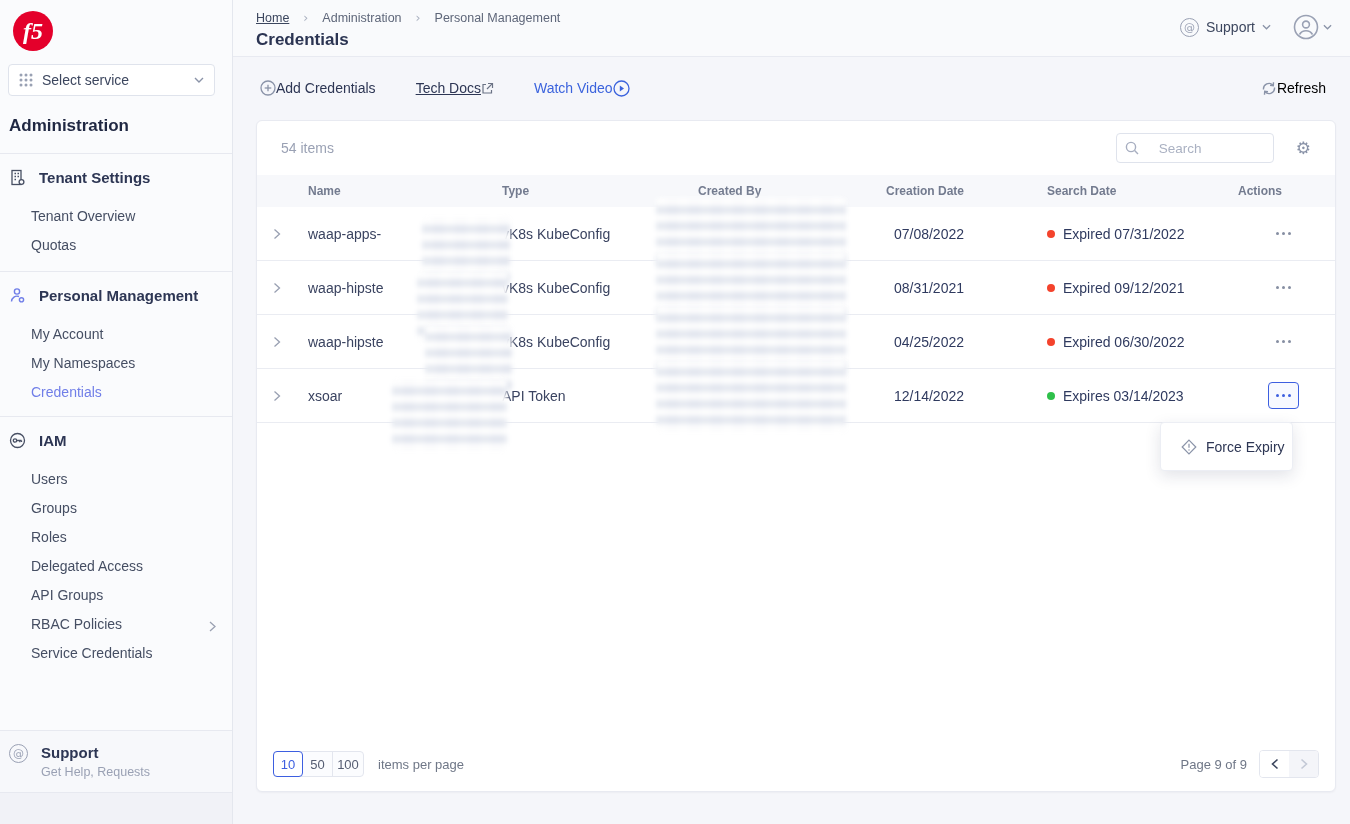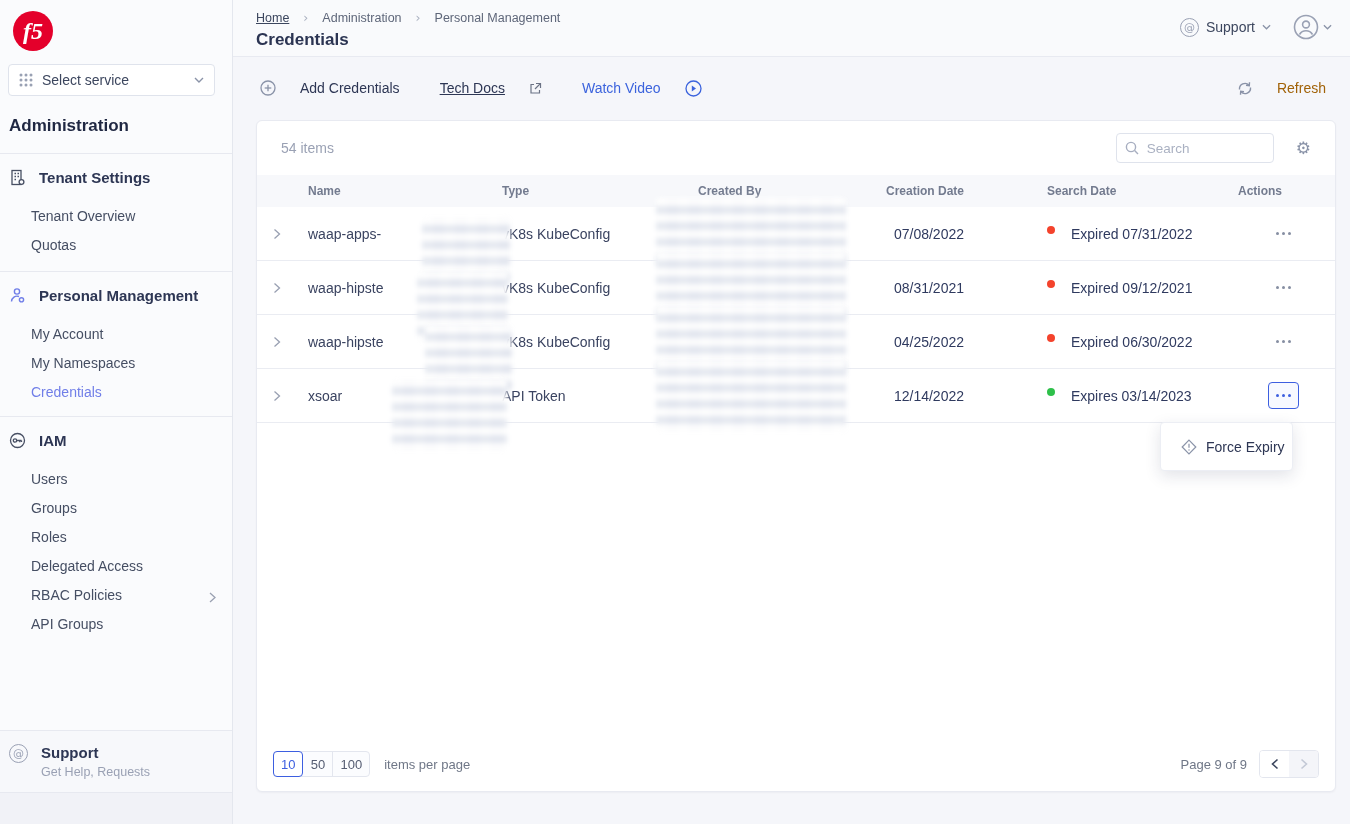--- a/index.html
+++ b/index.html
@@ -54,57 +54,57 @@
   .topbar-right { position:absolute; right:18px; top:14px; display:flex; align-items:center; gap:22px; }
   .tr-support { display:flex; align-items:center; gap:7px; cursor:pointer; color:#3c465e; font-size:14px; }
   .tr-account { display:flex; align-items:center; gap:4px; cursor:pointer; }
   .at-circle {
     width:19px; height:19px; border:1.6px solid #9aa1b4; border-radius:50%;
     display:flex; align-items:center; justify-content:center;
     font-size:11px; color:#9aa1b4; font-family:"DejaVu Sans", sans-serif;
   }
 
   .toolbar { height:62px; display:flex; align-items:center; padding:0 24px 0 27px; gap:40px; }
-  .tb-btn { display:flex; align-items:center; gap:24px; cursor:pointer; color:#2d3654; font-size:14px; }
+  .tb-btn { display:flex; align-items:center; gap:0; cursor:pointer; color:#2d3654; font-size:14px; }
   .tb-link { text-decoration:underline; color:#2d3654; }
   .tb-video { color:#3b63dd; }
-  .tb-refresh { margin-left:auto; color:#a16207; }
+  .tb-refresh { margin-left:auto; color:#000000; }
 
   
   .card {
     position:absolute; left:23px; right:14px; top:120px; bottom:32px;
     background:#fff; border:1px solid #e8eaf1; border-radius:6px;
     box-shadow:0 1px 2px rgba(20,30,60,.04);
   }
   .card-head { height:54px; display:flex; align-items:center; padding:0 24px; }
   .items-count { color:#9aa1b4; font-size:14px; }
   .search-wrap { margin-left:auto; position:relative; }
   .search-wrap svg { position:absolute; left:9px; top:8px; }
   .search {
     width:158px; height:30px; border:1px solid #dfe3ec; border-radius:4px;
-    padding:0 8px 0 30px; font-size:13.5px; color:#3c465e; outline:none;
+    padding:0 8px 0 42px; font-size:13.5px; color:#3c465e; outline:none;
     font-family:"Liberation Sans", sans-serif; background:#fff;
   }
   .search::placeholder { color:#aab1c2; }
   .gear { margin-left:22px; font-family:"DejaVu Sans", sans-serif; font-size:17px; color:#8a93a8; cursor:pointer; line-height:1; }
 
   .tgrid { display:grid; grid-template-columns:30px 194px 195px 190px 86px 229px 1fr; align-items:center; padding:0 16px; }
   .thead { height:32px; background:#f7f8fb; font-size:12px; font-weight:700; color:#737b8f; }
   .th-name, .td-name { padding-left:5px; }
   .th-type, .td-type { padding-left:5px; }
   .th-created, .td-created { padding-left:6px; }
   .th-creation, .td-creation { text-align:right; padding-right:4px; }
   .th-expiry, .td-expiry { padding-left:79px; }
   .th-actions { text-align:right; padding-right:37px; }
   .td-actions { display:flex; justify-content:flex-end; padding-right:26px; }
 
   .trow { height:54px; border-bottom:1px solid #eaecf2; position:relative; font-size:14px; color:#3a4360; }
   .td-name { display:flex; align-items:center; position:relative; white-space:nowrap; }
   .td-creation, .td-expiry { color:#2f3a5f; }
-  .td-expiry { display:flex; gap:16px; }
+  .td-expiry { display:flex; align-items:center; gap:8px; }
   .status-dot { width:8px; height:8px; border-radius:50%; flex:none; }
   .status-dot[data-status="expired"] { background:#f4432c; }
   .status-dot[data-status="active"]  { background:#2ec04a; }
 
   .expander { cursor:pointer; display:flex; align-items:center; }
   .ellipsis-btn { display:flex; gap:2.5px; align-items:center; cursor:pointer; padding:6px 2px; }
   .ellipsis-btn i { width:3.4px; height:3.4px; border-radius:50%; background:#868ea2; }
   .ellipsis-btn.active {
     border:1px solid #3d5fe0; border-radius:4px; background:#f7f9ff;
     padding:11px 7px; margin-right:-6px;
@@ -132,21 +132,21 @@
     background:#fff; border:1px solid #eceef4; border-radius:4px;
     box-shadow:0 5px 16px rgba(30,40,80,.13); z-index:5;
     display:flex; align-items:center; padding-left:20px; gap:9px; cursor:pointer;
   }
   .popup-label { font-size:14px; color:#2d3654; }
 
   
   .card-foot { position:absolute; left:16px; right:16px; bottom:12px; height:30px; display:flex; align-items:center; }
   .size-group { display:flex; border:1px solid #e3e6ee; border-radius:4px; background:#fbfcfe; overflow:visible; }
   .size-btn {
-    min-width:30px; padding:0 7px; height:24px; display:flex; align-items:center; justify-content:center;
+    min-width:30px; padding:0 1px; height:24px; display:flex; align-items:center; justify-content:center;
     font-size:13px; color:#555d72; cursor:pointer; border-right:1px solid #e3e6ee;
   }
   .size-btn:last-child { border-right:none; }
   .size-btn.active {
     color:#3d5fe0; border:1px solid #3d5fe0; border-radius:4px; background:#fff;
     margin:-1px 0 -1px -1px; height:26px;
   }
   .ipp-label { margin-left:14px; font-size:13px; color:#6f7787; }
   .page-label { margin-left:auto; font-size:13px; color:#6f7787; margin-right:12px; }
   .pager { display:flex; border:1px solid #e3e6ee; border-radius:4px; overflow:hidden; }
@@ -248,29 +248,32 @@
   <div class="sb-item">
     <span>Groups</span>
   </div>
   <div class="sb-item">
     <span>Roles</span>
   </div>
   <div class="sb-item">
     <span>Delegated Access</span>
   </div>
   <div class="sb-item">
+    <span>API Groups</span>
+  </div>
+  <div class="sb-item">
     <span>RBAC Policies</span>
     <span class="submenu-chev">
       <svg width="7" height="11" viewBox="0 0 7 11" fill="none" stroke="#9aa1b2" stroke-width="1.3">
           <polyline points="1,1 6,5.5 1,10"></polyline>
         </svg>
     </span>
   </div>
   <div class="sb-item">
-    <span>API Groups</span>
+    <span>Service Credentials</span>
   </div>
 
   <div class="support-block">
     <div class="support-row">
       <span class="at-circle">@</span>
       <div>
         <div class="support-title">Support</div>
         <div class="support-sub">Get Help, Requests</div>
       </div>
     </div>

